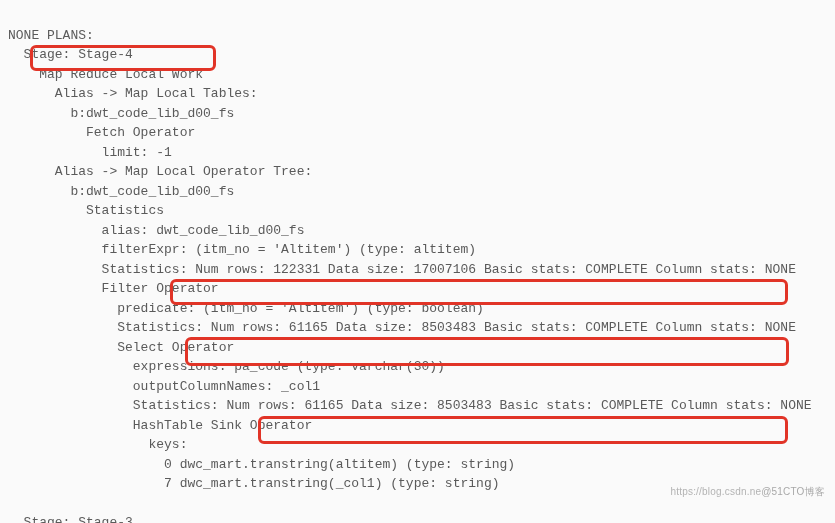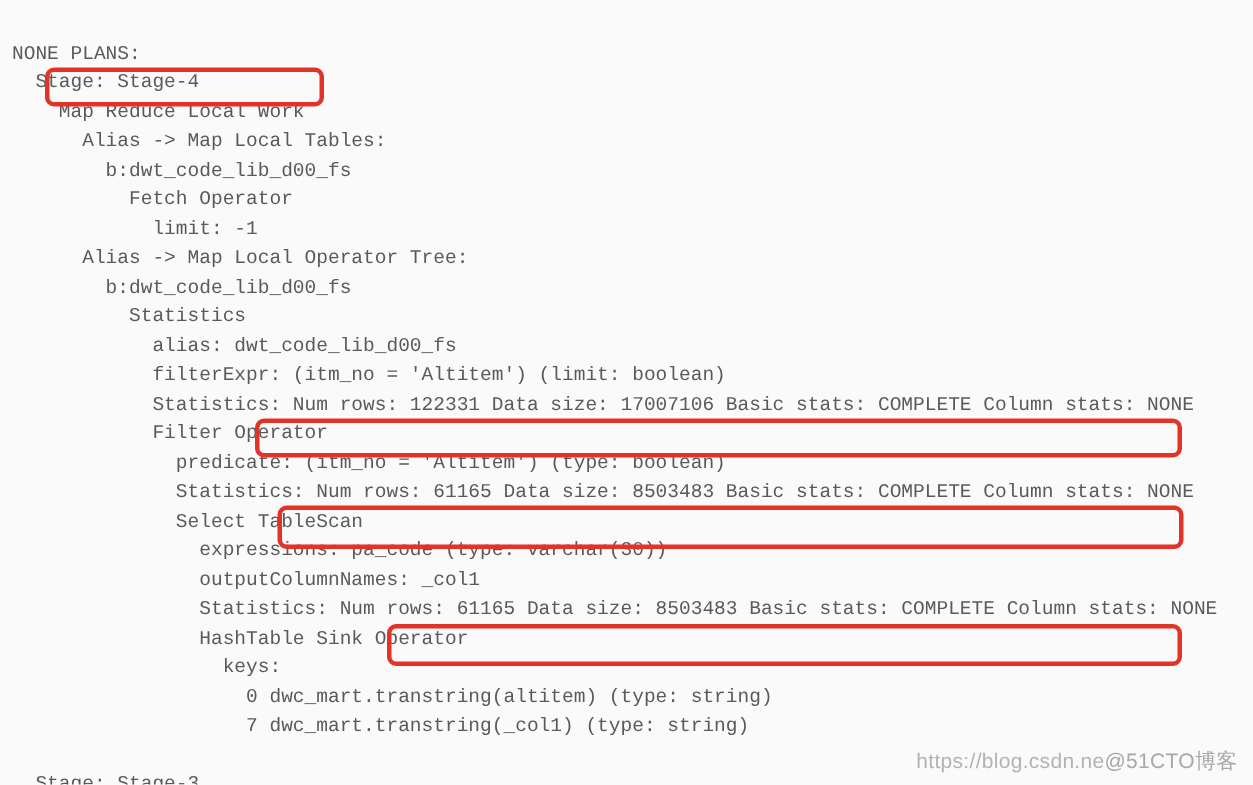--- a/index.html
+++ b/index.html
@@ -22,23 +22,23 @@
   }
   .hl-box {
     position: absolute;
     border: 3px solid #e13427;
     border-radius: 6px;
     pointer-events: none;
   }
   .watermark {
     position: absolute;
     right: 10px;
-    bottom: 5px;
+    bottom: 24px;
     font-family: sans-serif;
-    font-size: 14px;
+    font-size: 10px;
     color: rgba(100,100,100,0.55);
     white-space: nowrap;
     letter-spacing: 0.2px;
   }
   .faint {
     color: rgba(120,120,120,0.55);
   }
 </style>
 </head>
 <body>
@@ -48,26 +48,26 @@
 <span>  Stage: Stage-4</span>
 <span>    Map Reduce Local Work</span>
 <span>      Alias -&gt; Map Local Tables:</span>
 <span>        b:dwt_code_lib_d00_fs</span>
 <span>          Fetch Operator</span>
 <span>            limit: -1</span>
 <span>      Alias -&gt; Map Local Operator Tree:</span>
 <span>        b:dwt_code_lib_d00_fs</span>
 <span>          Statistics</span>
 <span>            alias: dwt_code_lib_d00_fs</span>
-<span>            filterExpr: (itm_no = 'Altitem') (limit: boolean)</span>
+<span>            filterExpr: (itm_no = 'Altitem') (type: altitem)</span>
 <span>            Statistics: Num rows: 122331 Data size: 17007106 Basic stats: COMPLETE Column stats: NONE</span>
 <span>            Filter Operator</span>
 <span>              predicate: (itm_no = 'Altitem') (type: boolean)</span>
 <span>              Statistics: Num rows: 61165 Data size: 8503483 Basic stats: COMPLETE Column stats: NONE</span>
-<span>              Select TableScan</span>
+<span>              Select Operator</span>
 <span>                expressions: pa_code (type: varchar(30))</span>
 <span>                outputColumnNames: _col1</span>
 <span>                Statistics: Num rows: 61165 Data size: 8503483 Basic stats: COMPLETE Column stats: NONE</span>
 <span>                HashTable Sink Operator</span>
 <span>                  keys:</span>
 <span>                    0 dwc_mart.transtring(altitem) (type: string)</span>
 <span>                    7 dwc_mart.transtring(_col1) (type: string)</span>
 <span></span>
 <span>  Stage: Stage-3</span>
 </div>

